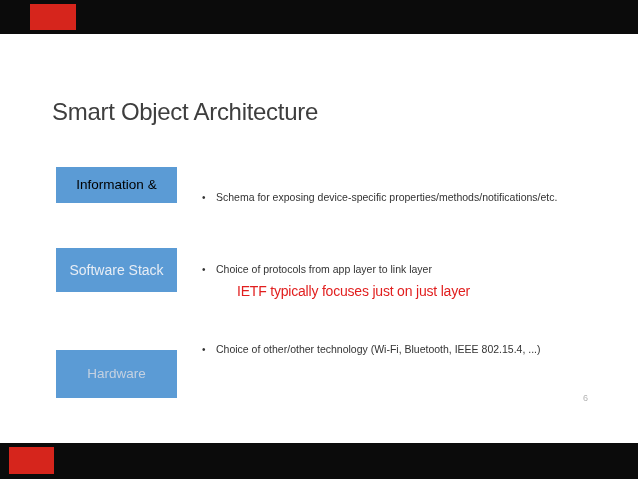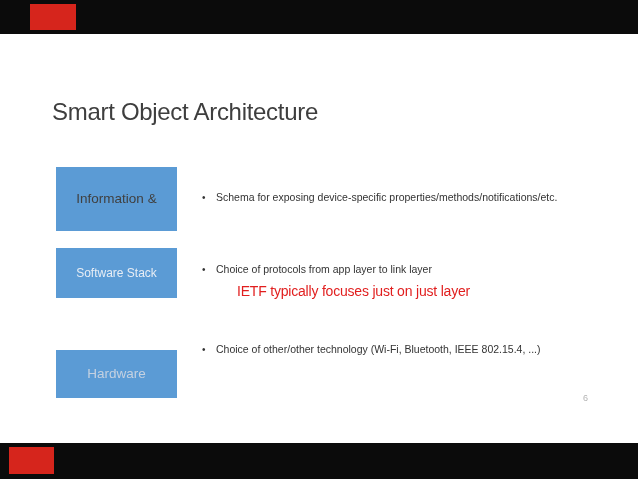--- a/index.html
+++ b/index.html
@@ -21,22 +21,22 @@
     font-size:24px;line-height:36px;font-weight:400;
     color:#3e3e3e;letter-spacing:-0.3px;white-space:nowrap;
   }
   
   .box{
     position:absolute;left:56px;width:121px;
     background:#5b9bd5;
     display:flex;flex-direction:column;align-items:center;justify-content:center;
     text-align:center;font-size:13.5px;line-height:18px;
   }
-  .box.b1{top:167px;height:64px;color:#404040;}
-  .box.b2{top:248px;height:50px;color:#e7edf5;font-size:12px;}
+  .box.b1{top:167px;height:36px;color:#000000;}
+  .box.b2{top:248px;height:44px;color:#e7edf5;font-size:14px;}
   .box.b3{top:326px;height:48px;color:#c4d1e1;margin-top:24px;}
   
   .bullet{
     position:absolute;left:202px;display:flex;align-items:flex-start;
     font-size:10.5px;line-height:15px;color:#333333;white-space:nowrap;
   }
   .bullet .dot{width:14px;font-size:10px;color:#333333;flex:0 0 14px;}
   .bullet.r1{top:190px;}
   .bullet.r2{top:262px;}
   .bullet.r3{top:342px;}

